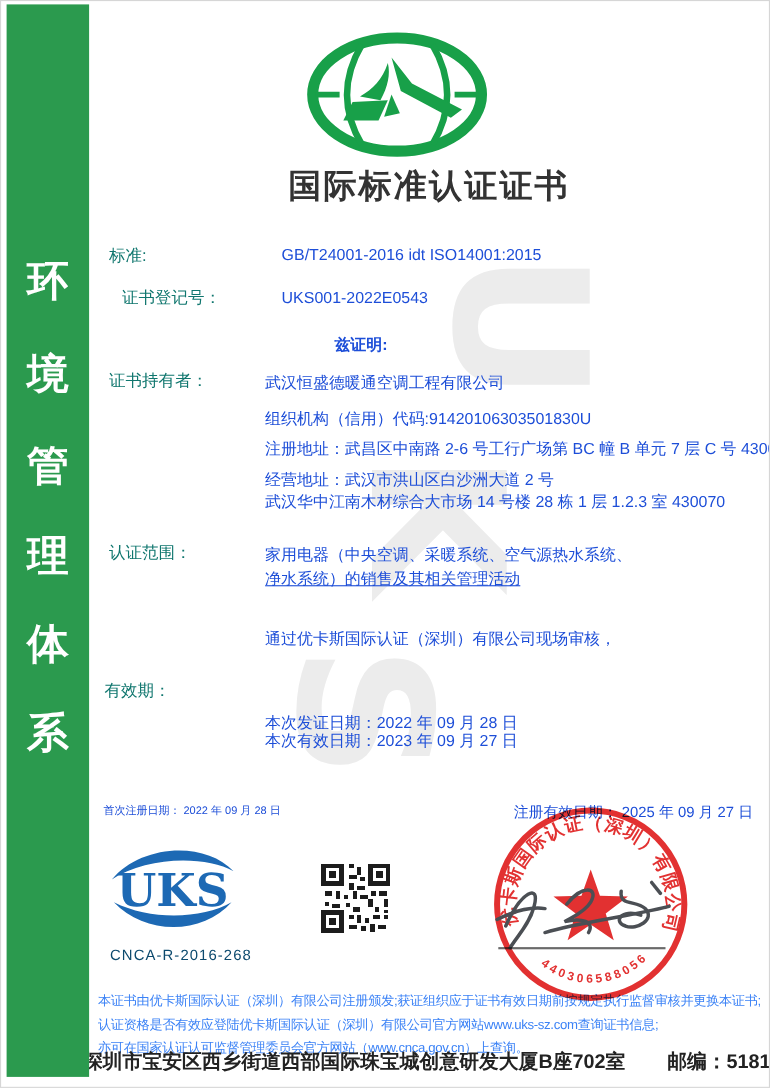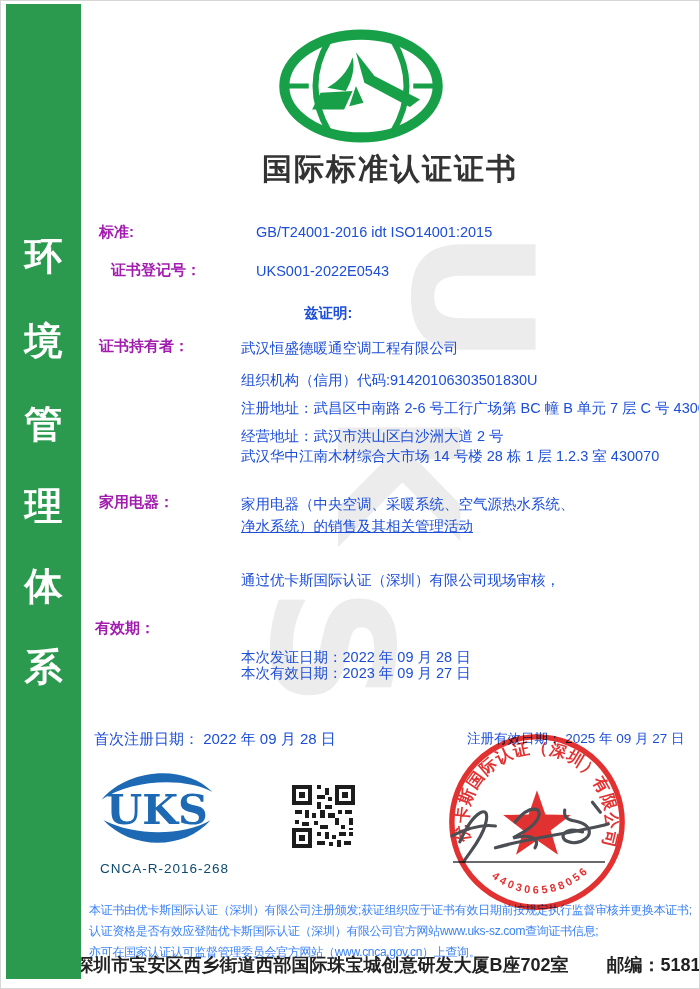--- a/index.html
+++ b/index.html
@@ -10,21 +10,21 @@
              font-size:168px;color:#ececec;transform:rotate(90deg);line-height:1;z-index:0;user-select:none;}
   
   .sidebar{position:absolute;left:5px;top:3px;width:75px;height:975px;background:#2b9a4e;z-index:2;}
   .sidebar .ch{position:absolute;left:0;width:75px;text-align:center;color:#fff;
                font-size:38px;font-weight:bold;line-height:1;}
   
   .logo-wrap{position:absolute;left:270px;top:26px;width:180px;height:118px;z-index:1;}
   .cert-title{position:absolute;left:80px;right:0;top:148px;text-align:center;font-size:30px;
               font-weight:bold;color:#333;letter-spacing:2px;z-index:1;}
   
-  .lbl{position:absolute;font-size:15px;font-weight:bold;color:#a21caf;white-space:nowrap;z-index:1;}
+  .lbl{position:absolute;font-size:15px;font-weight:normal;color:#0f766e;white-space:nowrap;z-index:1;}
   .val{position:absolute;font-size:14.5px;color:#1d4ed8;white-space:nowrap;z-index:1;}
   .bold{font-weight:bold;}
   
   .uks-logo{position:absolute;left:95px;top:760px;width:122px;height:96px;z-index:1;}
   .cnca{position:absolute;left:99px;top:860px;font-size:13.5px;color:#0c4a6e;letter-spacing:1px;z-index:1;}
   .qr{position:absolute;left:289px;top:782px;width:67px;height:67px;z-index:1;}
   .seal{position:absolute;left:437px;top:726px;width:198px;height:198px;z-index:3;
         mix-blend-mode:multiply;opacity:.95;}
   .sig-line{position:absolute;left:452px;top:860px;width:152px;height:1.5px;background:#6a6a6a;z-index:2;}
   
@@ -74,31 +74,31 @@
 
   <div class="val bold" style="left:303px;top:303px;">兹证明:</div>
 
   <div class="lbl" style="left:98px;top:336px;">证书持有者：</div>
   <div class="val" style="left:240px;top:338px;">武汉恒盛德暖通空调工程有限公司</div>
   <div class="val" style="left:240px;top:370px;">组织机构（信用）代码:91420106303501830U</div>
   <div class="val" style="left:240px;top:398px;">注册地址：武昌区中南路 2-6 号工行广场第 BC 幢 B 单元 7 层 C 号 430061</div>
   <div class="val" style="left:240px;top:426px;">经营地址：武汉市洪山区白沙洲大道 2 号</div>
   <div class="val" style="left:240px;top:446px;">武汉华中江南木材综合大市场 14 号楼 28 栋 1 层 1.2.3 室 430070</div>
 
-  <div class="lbl" style="left:98px;top:492px;">家用电器：</div>
+  <div class="lbl" style="left:98px;top:492px;">认证范围：</div>
   <div class="val" style="left:240px;top:494px;">家用电器（中央空调、采暖系统、空气源热水系统、</div>
   <div class="val" style="left:240px;top:516px;text-decoration:underline;">净水系统）的销售及其相关管理活动</div>
 
   <div class="val" style="left:240px;top:570px;">通过优卡斯国际认证（深圳）有限公司现场审核，</div>
 
   <div class="lbl" style="left:94px;top:618px;">有效期：</div>
   <div class="val" style="left:240px;top:647px;">本次发证日期：2022 年 09 月 28 日</div>
   <div class="val" style="left:240px;top:663px;">本次有效日期：2023 年 09 月 27 日</div>
 
-  <div class="val" style="left:93px;top:729px;font-size:15px;">首次注册日期： 2022 年 09 月 28 日</div>
+  <div class="val" style="left:93px;top:729px;font-size:10px;">首次注册日期： 2022 年 09 月 28 日</div>
   <div class="val" style="left:466px;top:729px;font-size:13.5px;">注册有效日期： 2025 年 09 月 27 日</div>
 
   <div class="uks-logo">
     <svg viewBox="0 0 130 100" width="122" height="96">
       <path d="M6 40 C34 6 96 2 124 32 C96 16 38 18 6 40 Z" fill="#1d69b4"></path>
       <path d="M8 62 C38 94 94 94 122 62 C94 78 44 80 8 62 Z" fill="#1d69b4"></path>
       <text x="65" y="66" text-anchor="middle" font-family="DejaVu Serif, serif" font-weight="bold" font-size="44" fill="#1d69b4">UKS</text>
     </svg>
   </div>
   <div class="cnca">CNCA-R-2016-268</div>

